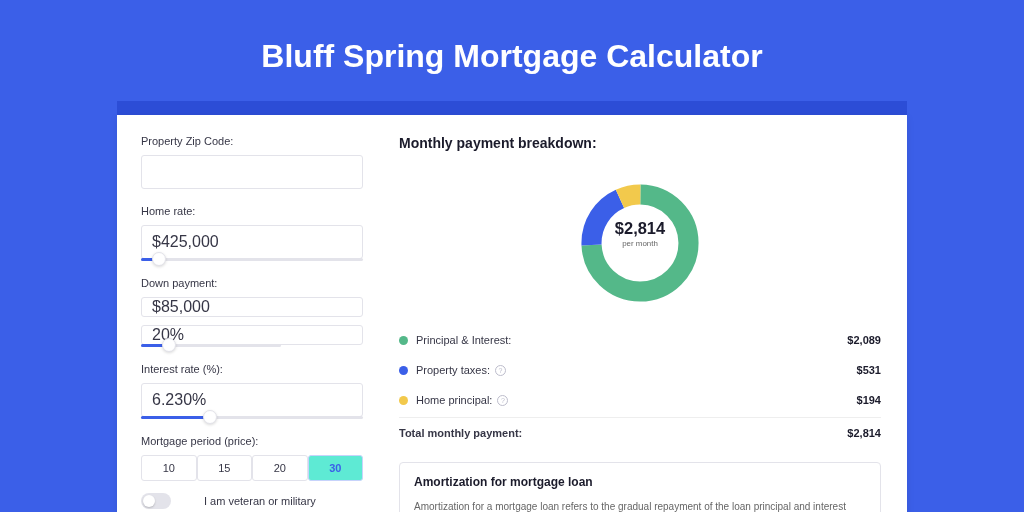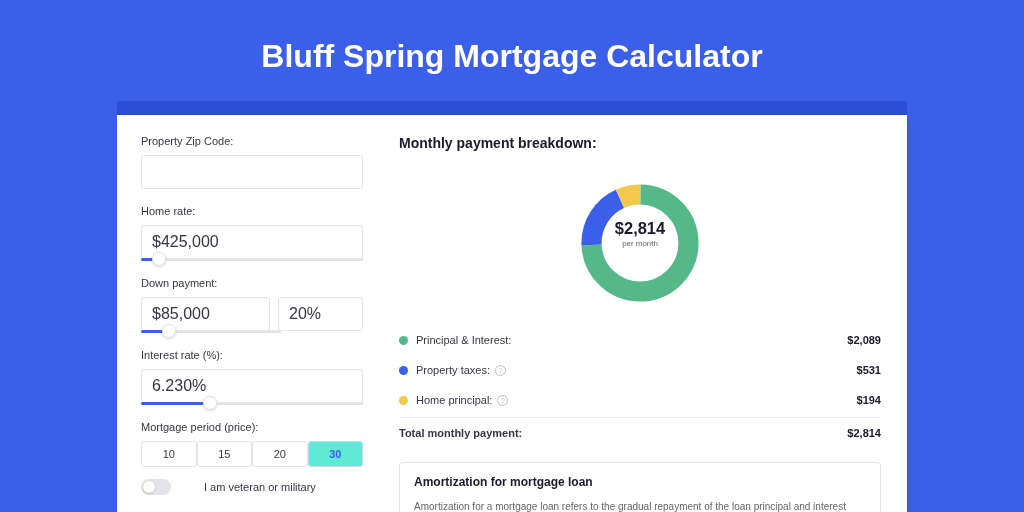--- a/index.html
+++ b/index.html
@@ -68,21 +68,21 @@
     .slider-thumb {
       width: 14px;
       height: 14px;
       background: #fff;
       border: 1px solid #E3E3EA;
       border-radius: 50%;
       position: absolute;
       top: -6px;
       box-shadow: 0 1px 3px rgba(0,0,0,0.15);
     }
-    .dp-row { display: flex; gap: 8px; }
+    .dp-row { display: flex; gap: 8px; flex-direction: column; }
     .dp-amount { flex: 1.7; }
     .dp-percent { flex: 1; }
     .period-row { display: flex; }
     .period-btn {
       flex: 1;
       height: 26px;
       border: 1px solid #E3E3EA;
       border-radius: 3px;
       background: #fff;
       font-size: 11px;

